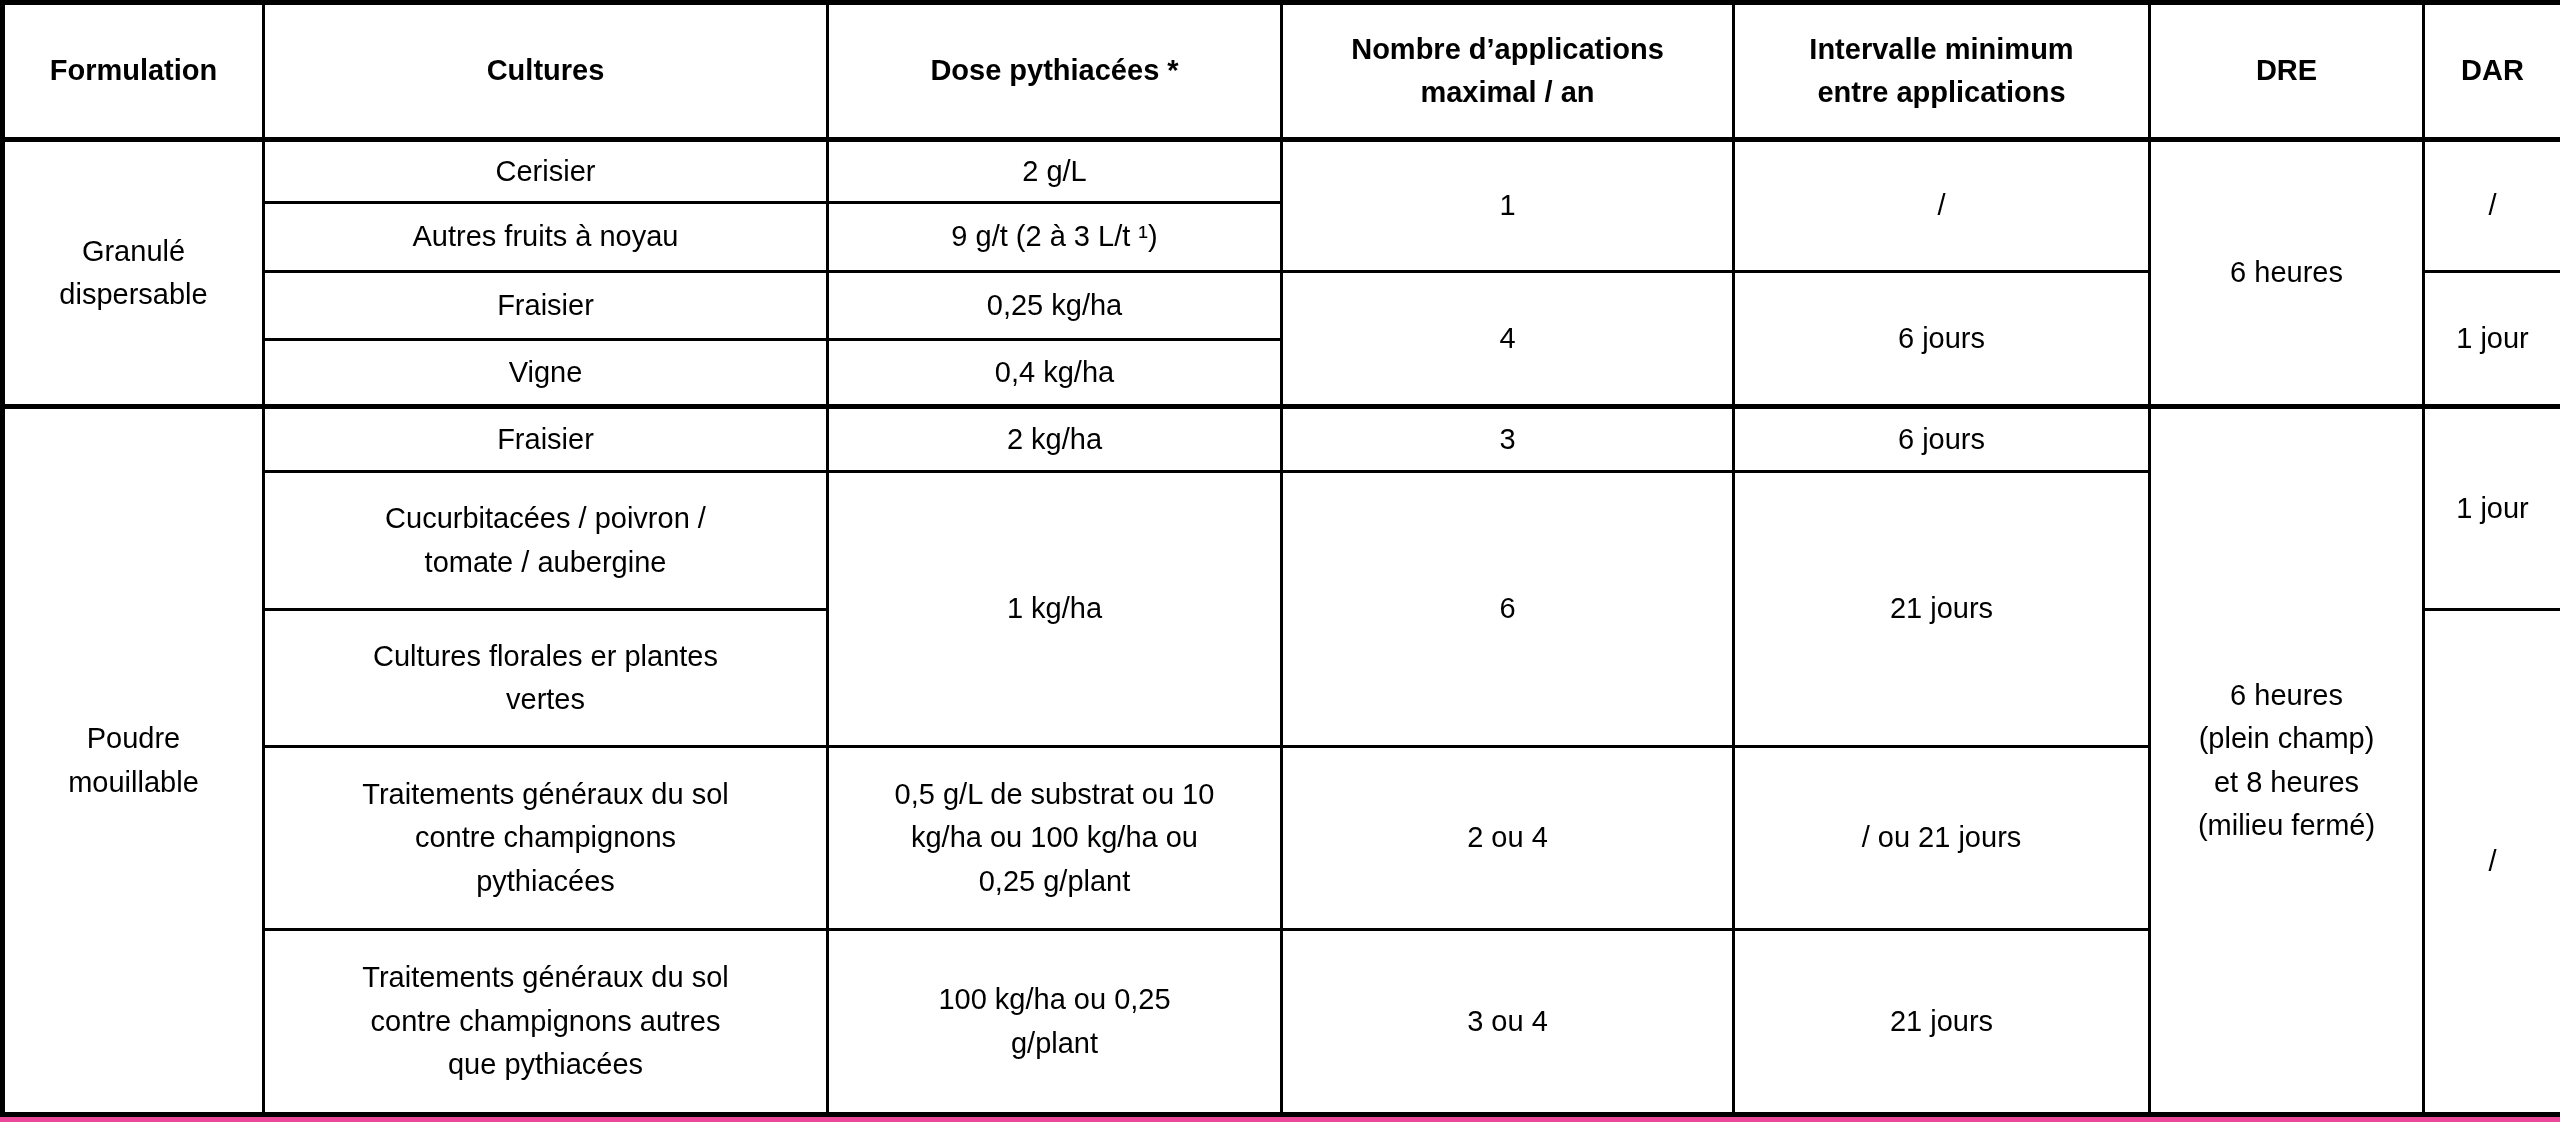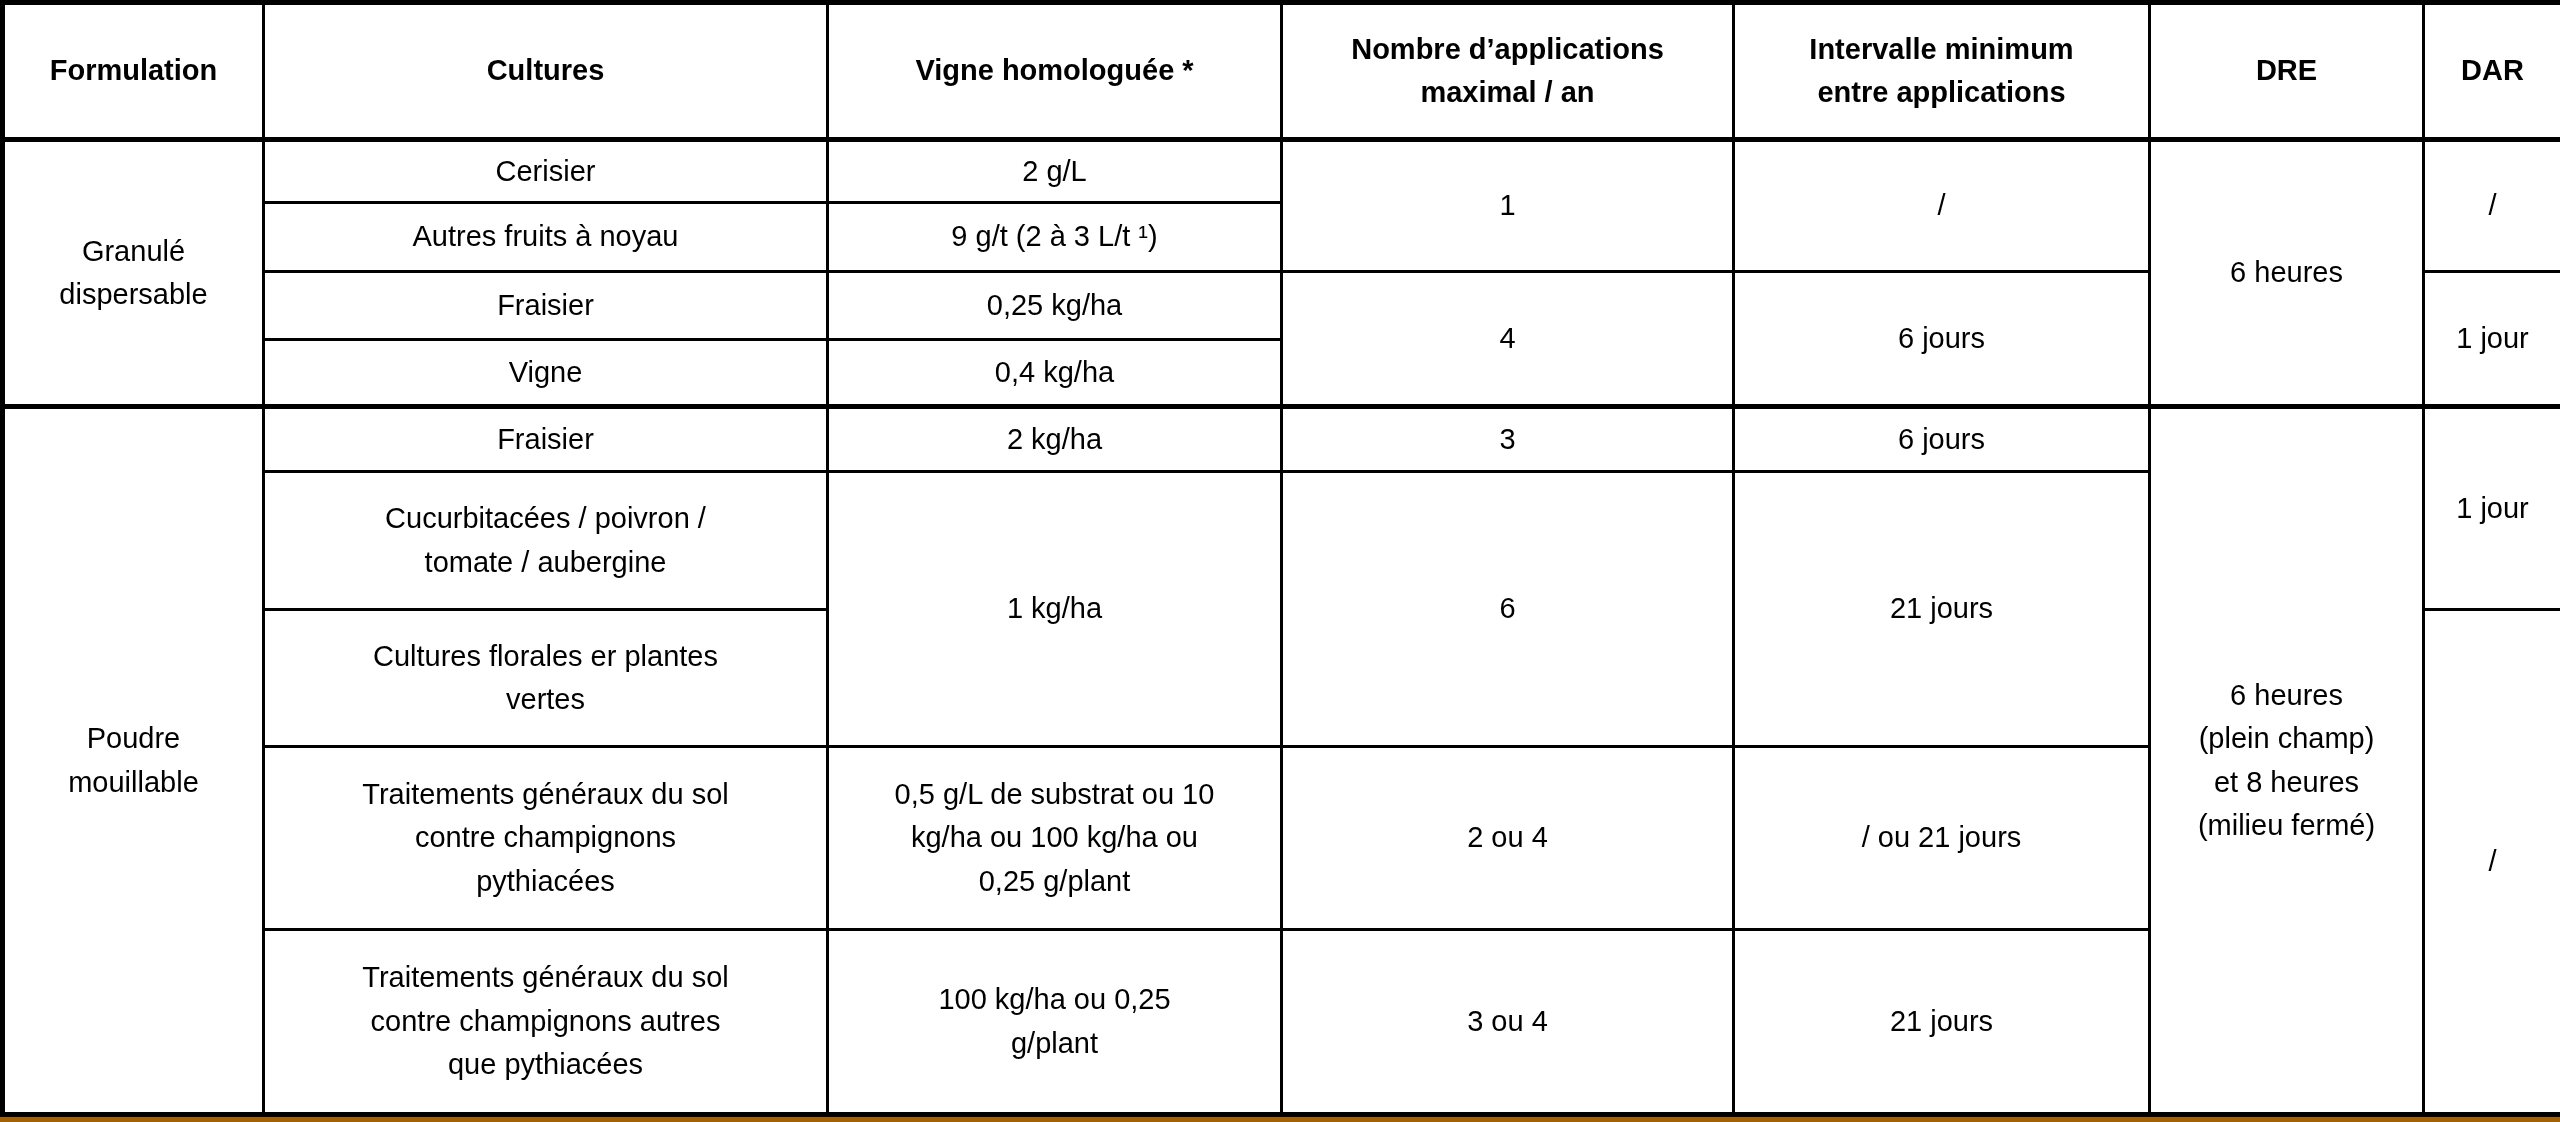--- a/index.html
+++ b/index.html
@@ -3,21 +3,21 @@
 <meta charset="utf-8">
 <style>
   html, body {
     margin: 0;
     padding: 0;
     background: #ffffff;
   }
   .page {
     width: 2560px;
     height: 1122px;
-    background: #a16207;
+    background: #ec4899;
     overflow: hidden;
   }
   table.dosage {
     border-collapse: collapse;
     table-layout: fixed;
     width: 2560px;
     font-family: "Liberation Sans", sans-serif;
     color: #000000;
     background: #ffffff;
   }
@@ -58,21 +58,21 @@
       <col style="width:454px">
       <col style="width:452px">
       <col style="width:416px">
       <col style="width:274px">
       <col style="width:139px">
     </colgroup>
     <thead>
       <tr style="height:137px">
         <th>Formulation</th>
         <th>Cultures</th>
-        <th>Vigne homologuée *</th>
+        <th>Dose pythiacées *</th>
         <th>Nombre d’applications
 maximal / an</th>
         <th>Intervalle minimum
 entre applications</th>
         <th>DRE</th>
         <th>DAR</th>
       </tr>
     </thead>
     <tbody>
 

